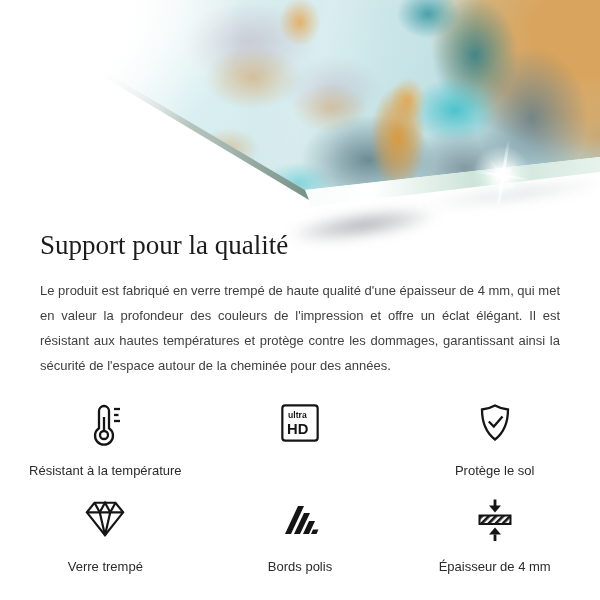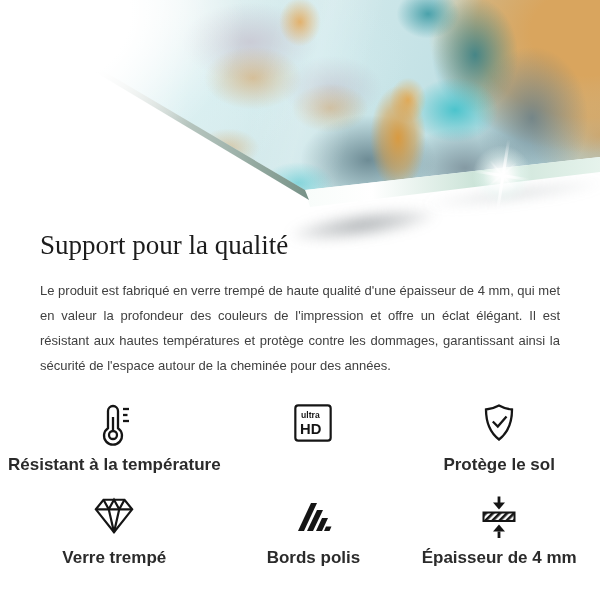--- a/index.html
+++ b/index.html
@@ -82,21 +82,21 @@
   .content{position:absolute;left:40px;top:228px;width:520px;}
   .title{font-family:"Liberation Serif",serif;font-size:27px;line-height:35px;
          color:#1c1c1c;font-weight:400;}
   .desc{margin-top:15px;font-size:13px;line-height:25px;color:#404040;text-align:justify;}
 
   
   .features{position:absolute;left:8px;top:402px;width:584px;display:grid;
             grid-template-columns:repeat(3,1fr);row-gap:20px;}
   .feature{display:flex;flex-direction:column;align-items:center;}
   .icon-box{height:44px;display:flex;align-items:flex-start;justify-content:center;}
-  .feature .label{margin-top:9px;font-size:17px;color:#2b2b2b;white-space:nowrap;font-weight:bold;}
+  .feature .label{margin-top:17px;font-size:13px;color:#2b2b2b;white-space:nowrap;}
   .ic{stroke:#151515;fill:none;stroke-width:2.3;}
 </style>
 </head>
 <body>
 
 <div id="app">
 
   <div class="hero">
     <div class="corner-shadow"></div>
     <div class="edge-shadow"></div>

